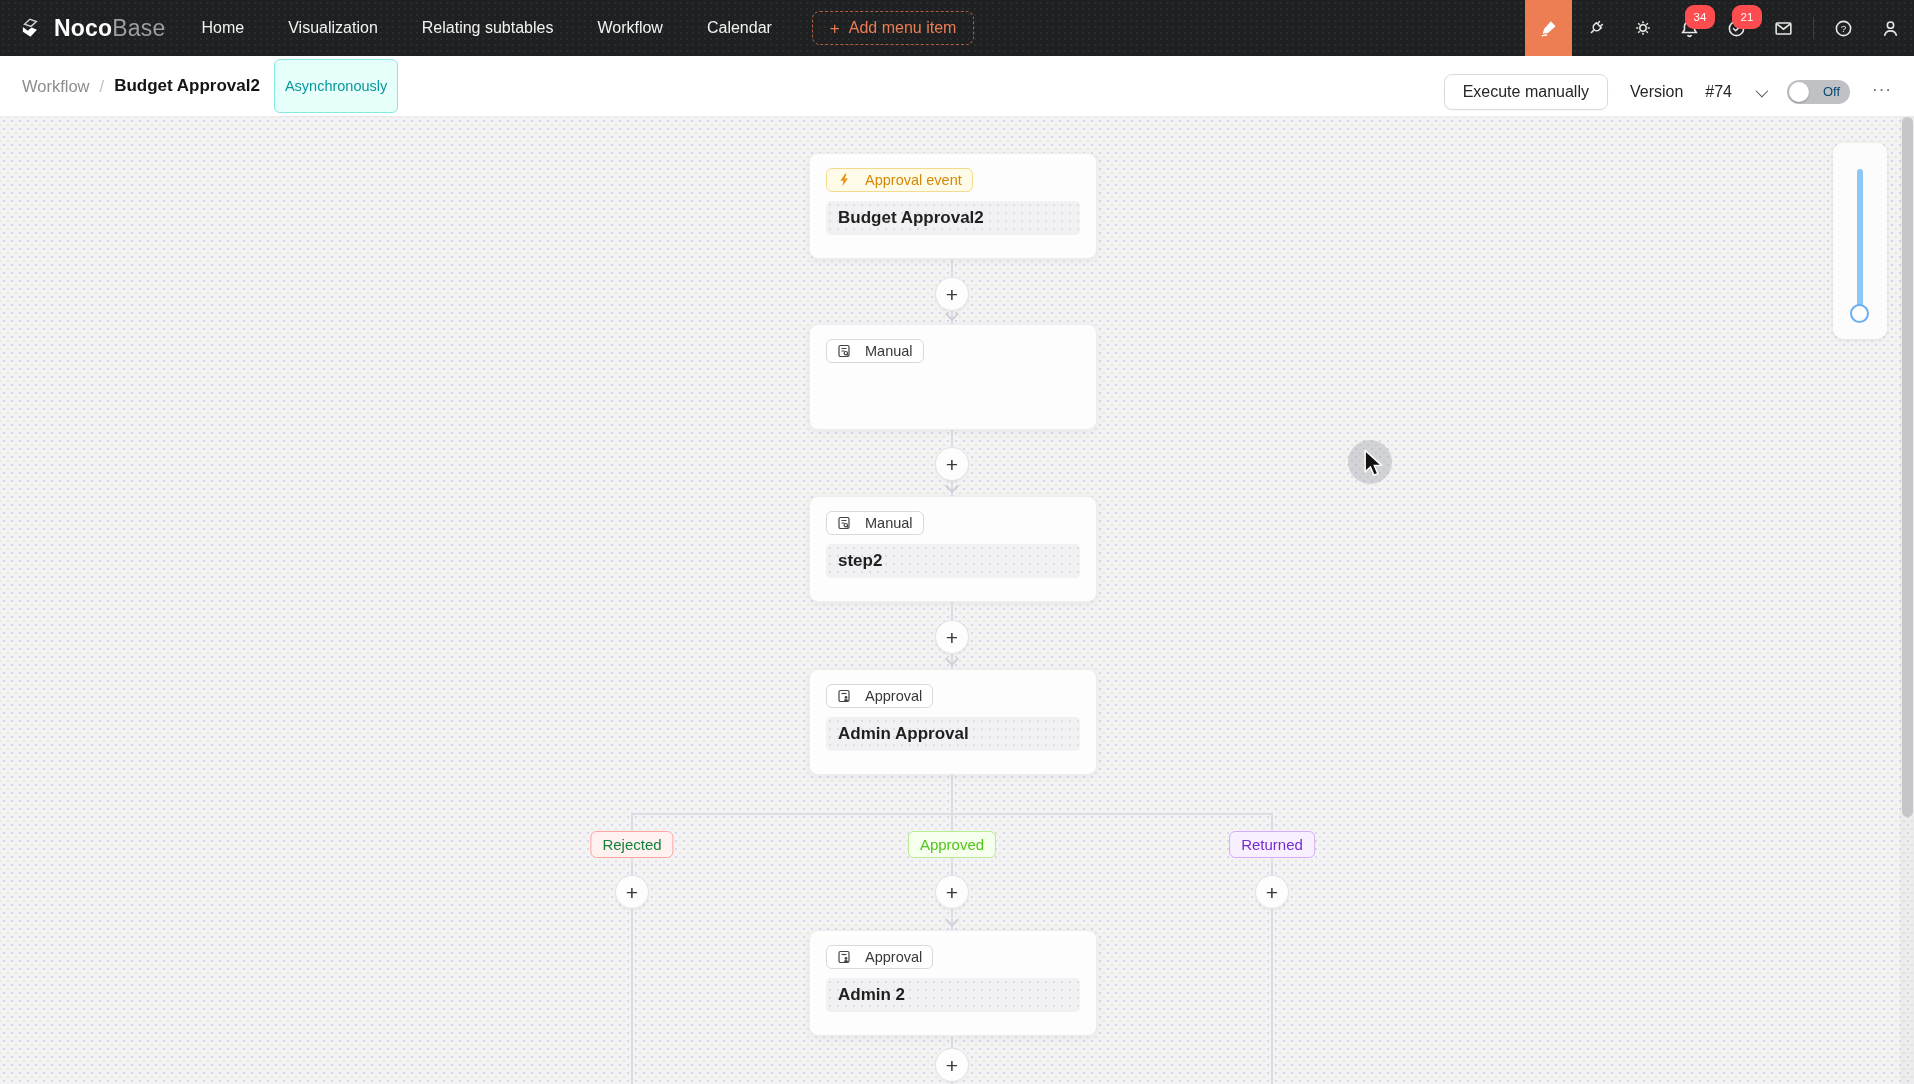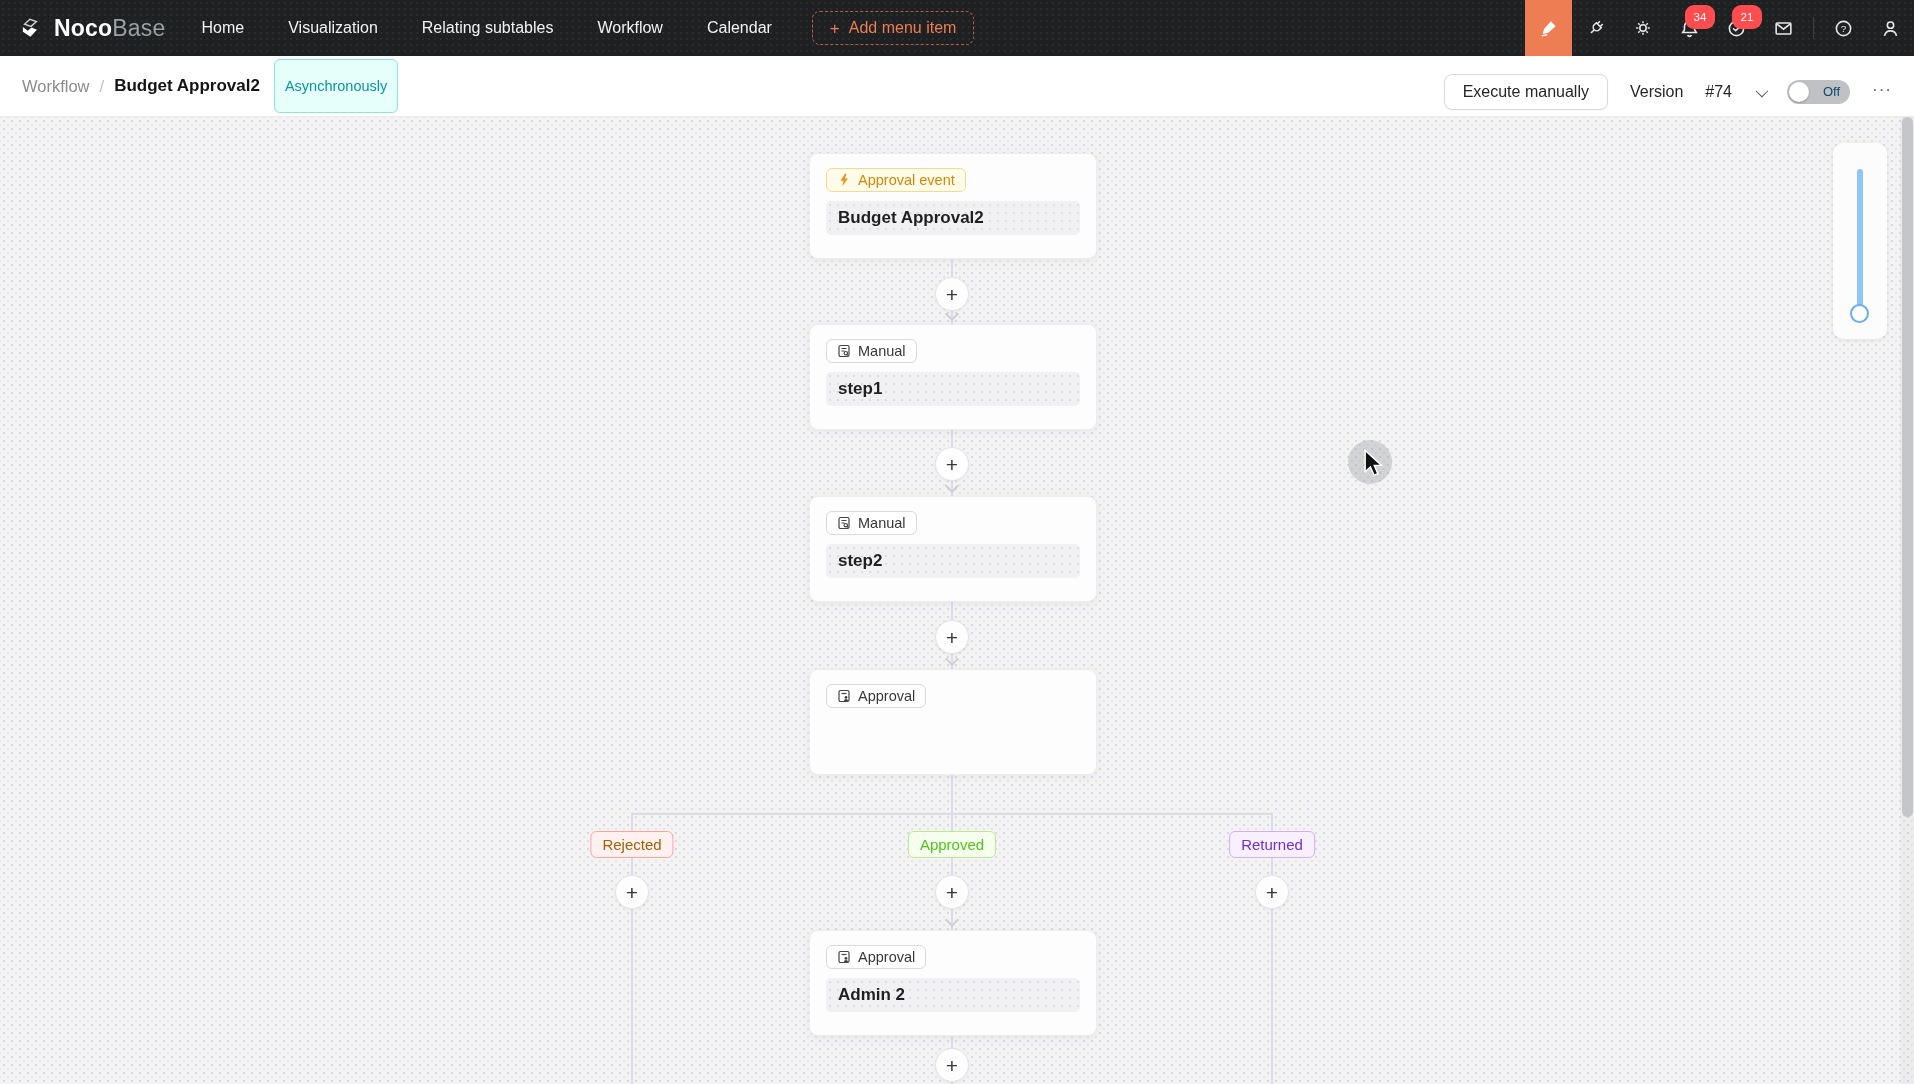--- a/index.html
+++ b/index.html
@@ -51,21 +51,21 @@
     background-size:8px 8px, 8px 8px; background-position:0 0, 4px 4px; }
 
   .wf-line { position:absolute; background:#dcdce2; }
   .vline { width:2px; }
   .hline { height:2px; }
   .arrowhead { position:absolute; width:10px; height:10px; border-right:2px solid #cfcfd6; border-bottom:2px solid #cfcfd6;
     transform:rotate(45deg); }
 
   .wf-node { position:absolute; left:809px; width:288px; height:106px; background:#fdfdfe; border:1px solid #ededf0;
     border-radius:9px; box-shadow:0 2px 8px rgba(0,0,0,.05); padding:14px 16px; cursor:pointer; z-index:3; }
-  .node-tag { display:inline-flex; align-items:center; gap:7px; border:1px solid #d9d9d9; background:#fff; color:#383838;
+  .node-tag { display:inline-flex; align-items:center; gap:14px; border:1px solid #d9d9d9; background:#fff; color:#383838;
     border-radius:6px; padding:3px 10px; font-size:14.5px; }
   .node-tag.warning { border-color:#f3db8e; background:#fffbe9; color:#d48806; }
   .node-title { margin-top:9px; border-radius:5px; padding:7px 12px; font-size:17px; font-weight:700; color:#1f1f1f;
     background-color:#f1f1f4;
     background-image: radial-gradient(circle, #dcdee6 1px, transparent 1.3px); background-size:8px 8px; }
 
   .plus-btn { position:absolute; width:34px; height:34px; border-radius:50%; background:#fdfdfe; border:1px solid #e4e4e8;
     box-shadow:0 1px 3px rgba(0,0,0,.05); transform:translateX(-50%); display:flex; align-items:center; justify-content:center;
     font-size:21px; color:#3a3a3a; cursor:pointer; z-index:3; line-height:1; }
 
@@ -224,21 +224,20 @@
   <div class="wf-node" style="top:207px;">
     <span class="node-tag">
       <svg width="14" height="14" viewBox="0 0 14 14" fill="none" stroke="#444" stroke-width="1.2">
         <rect x="2" y="1.5" width="10" height="11" rx="1.5"></rect>
         <path d="M4.5 4.5h5 M4.5 7h3"></path>
         <circle cx="8.8" cy="9.2" r="1.7"></circle>
         <path d="M10 10.4l1.3 1.3"></path>
       </svg>
       <span>Manual</span>
     </span>
-    <div class="node-title">step1</div>
   </div>
 
   <div class="plus-btn" style="left:952px; top:330px;">+</div>
 
   <div class="wf-node" style="top:379px;">
     <span class="node-tag">
       <svg width="14" height="14" viewBox="0 0 14 14" fill="none" stroke="#444" stroke-width="1.2">
         <rect x="2" y="1.5" width="10" height="11" rx="1.5"></rect>
         <path d="M4.5 4.5h5 M4.5 7h3"></path>
         <circle cx="8.8" cy="9.2" r="1.7"></circle>
@@ -254,23 +253,24 @@
   <div class="wf-node" style="top:552px;">
     <span class="node-tag">
       <svg width="14" height="14" viewBox="0 0 14 14" fill="none" stroke="#444" stroke-width="1.2">
         <rect x="2" y="1.5" width="10" height="11" rx="1.5"></rect>
         <path d="M4.5 4.5h5"></path>
         <circle cx="9" cy="8.4" r="1.4" fill="#444" stroke="none"></circle>
         <path d="M6.9 12a2.1 2.1 0 0 1 4.2 0 Z" fill="#444" stroke="none"></path>
       </svg>
       <span>Approval</span>
     </span>
-  </div>
-
-  <div class="branch-tag" style="left: 632px; top: 714px; color: #a16207; background-color: rgb(255, 241, 240); border-color: rgb(255, 163, 158);">Rejected</div>
+    <div class="node-title">Admin Approval</div>
+  </div>
+
+  <div class="branch-tag" style="left: 632px; top: 714px; color: #15803d; background-color: rgb(255, 241, 240); border-color: rgb(255, 163, 158);">Rejected</div>
   <div class="branch-tag" style="left: 952px; top: 714px; color: rgb(82, 196, 26); background-color: rgb(246, 255, 237); border-color: rgb(183, 235, 143);">Approved</div>
   <div class="branch-tag" style="left: 1272px; top: 714px; color: rgb(114, 46, 209); background-color: rgb(249, 240, 255); border-color: rgb(211, 173, 247);">Returned</div>
 
   <div class="plus-btn" style="left:632px; top:758px;">+</div>
   <div class="plus-btn" style="left:952px; top:758px;">+</div>
   <div class="plus-btn" style="left:1272px; top:758px;">+</div>
 
   <div class="wf-node" style="top:813px;">
     <span class="node-tag">
       <svg width="14" height="14" viewBox="0 0 14 14" fill="none" stroke="#444" stroke-width="1.2">

